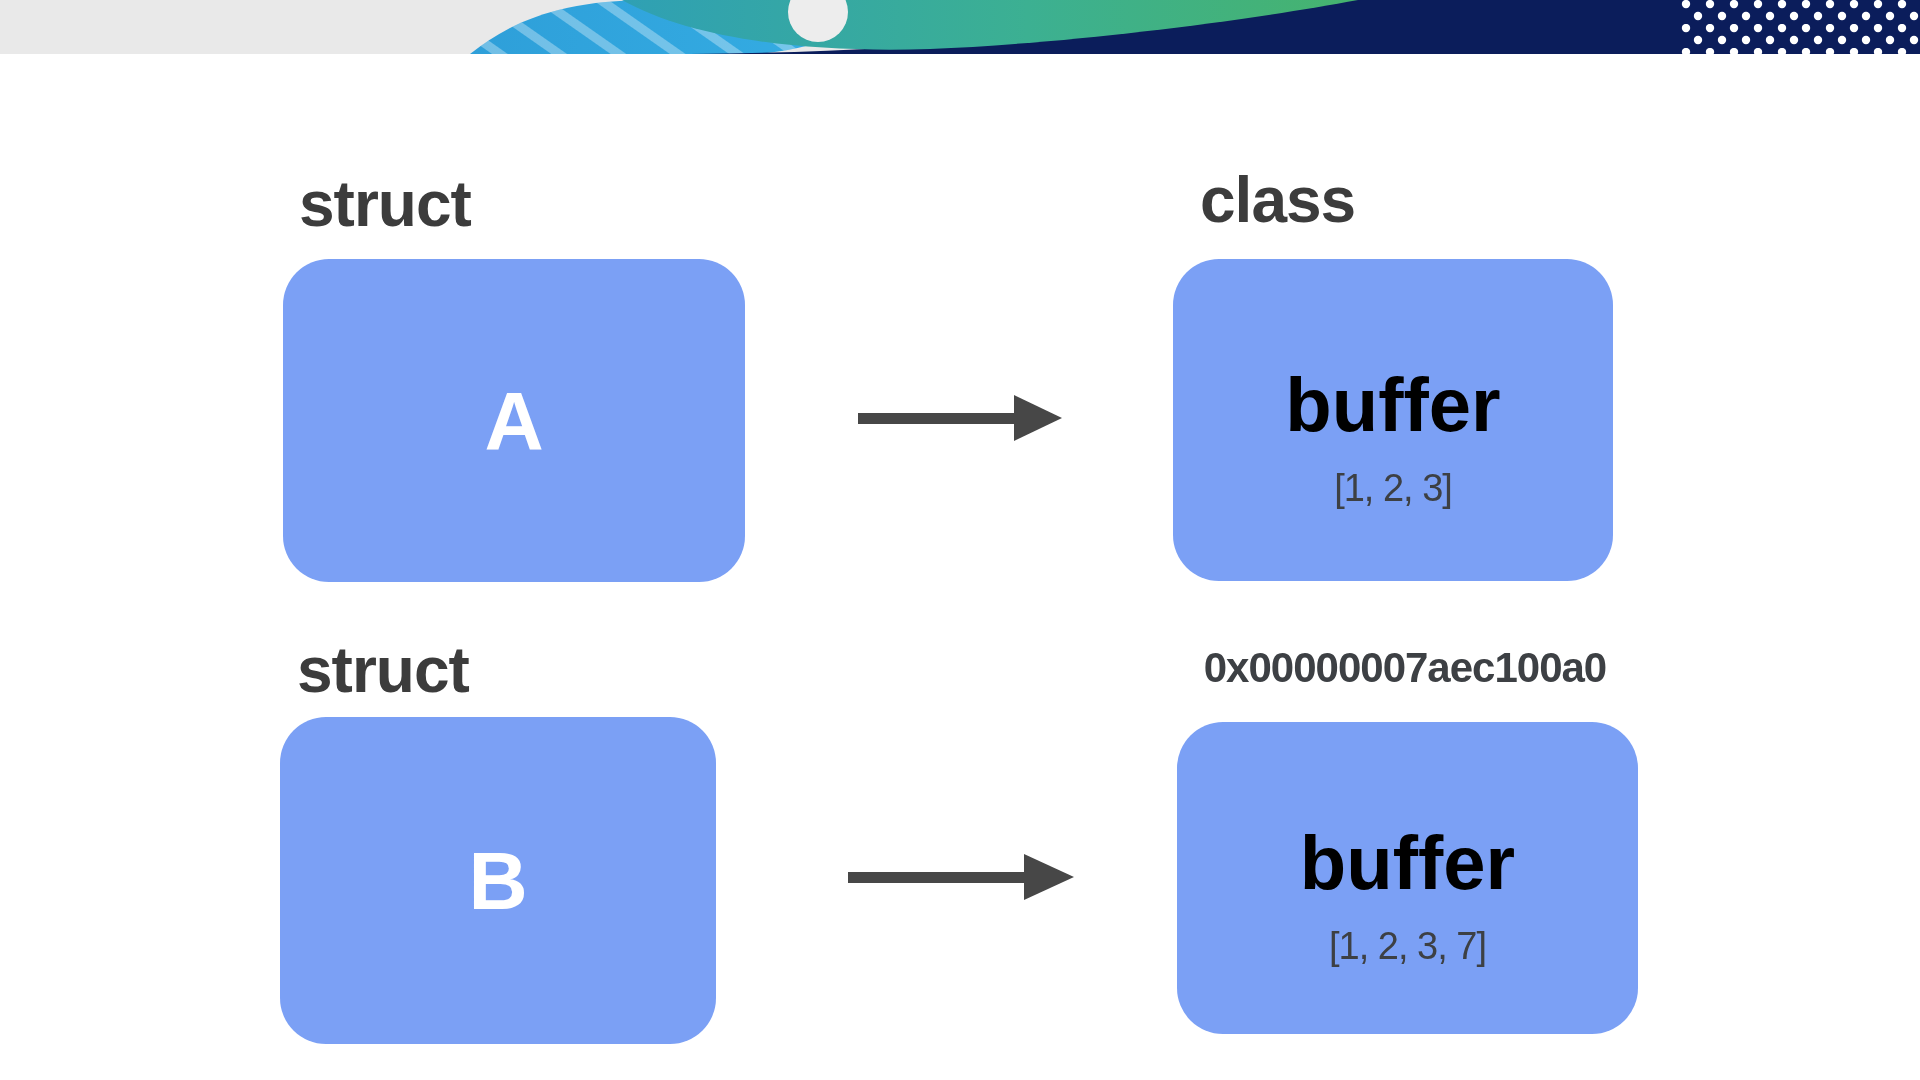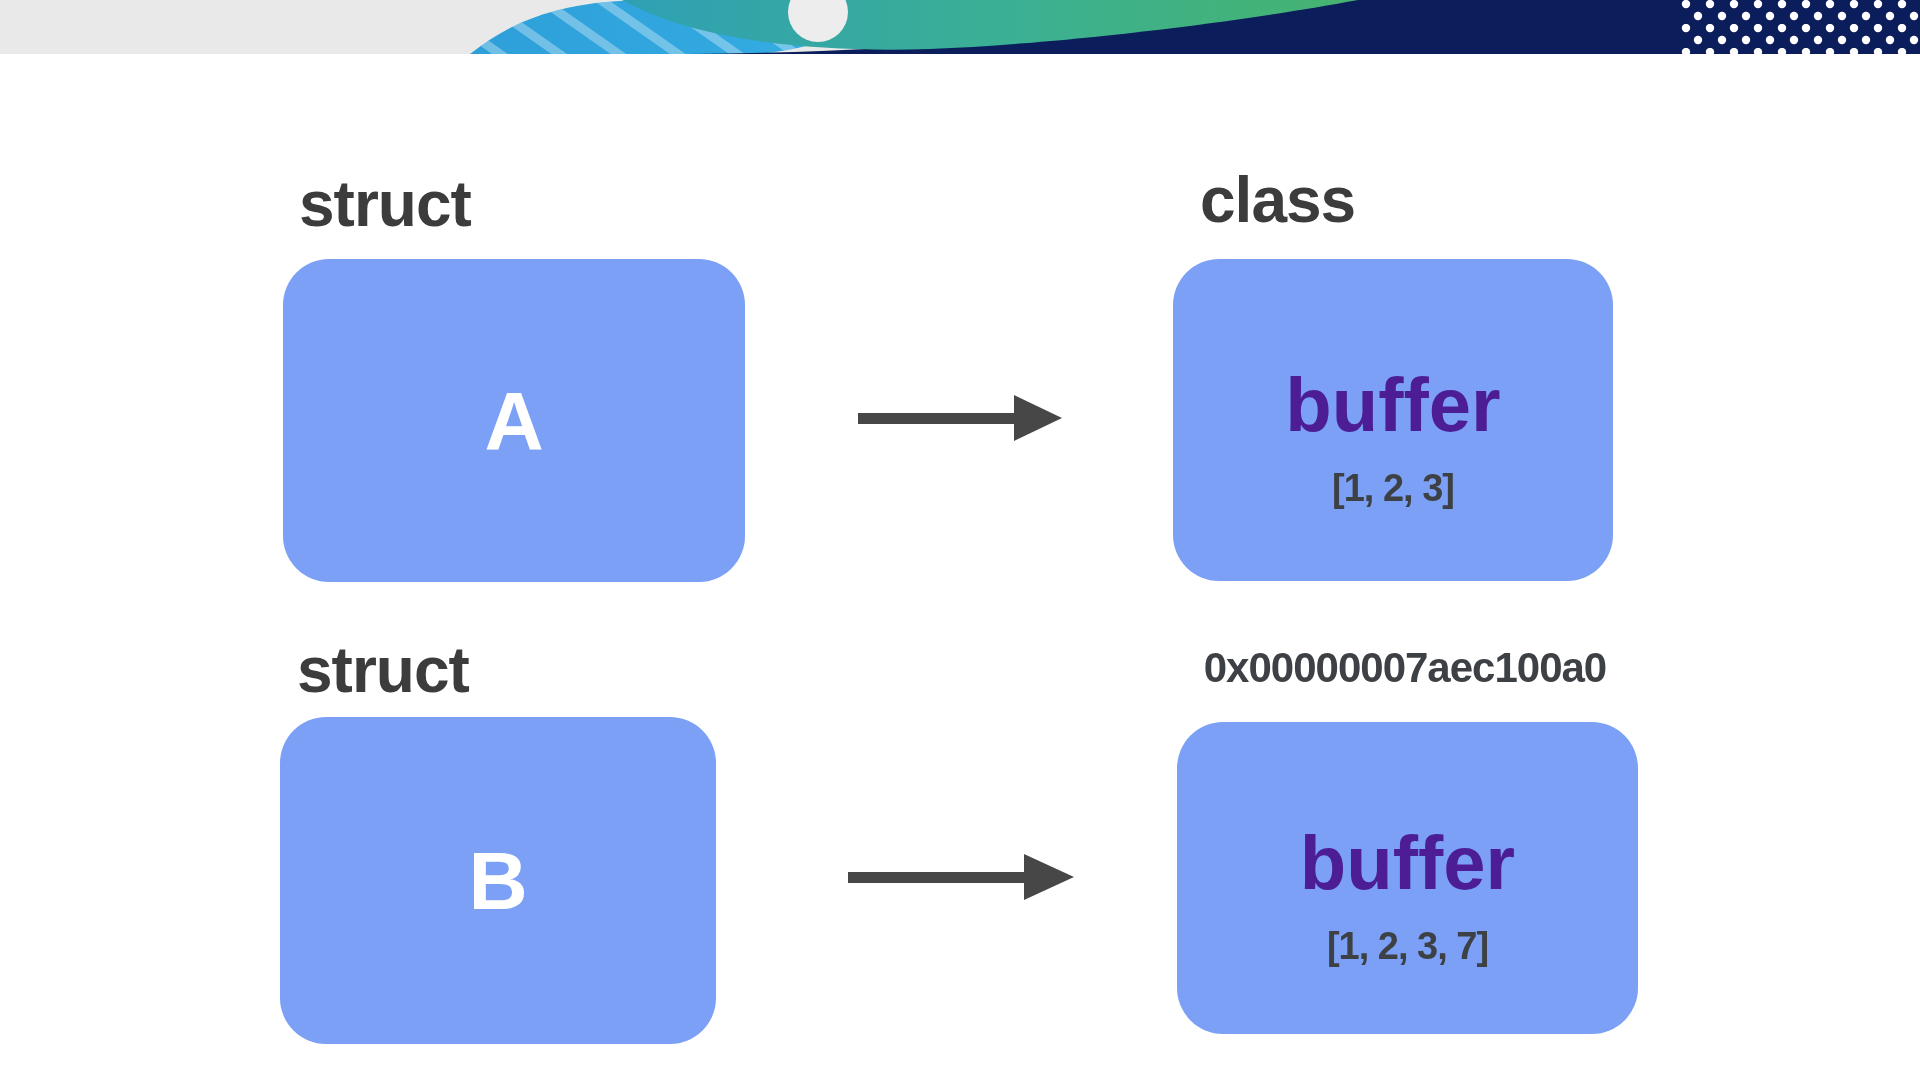--- a/index.html
+++ b/index.html
@@ -32,22 +32,22 @@
     border-radius:46px;
     display:flex;flex-direction:column;align-items:center;justify-content:center;
     color:#ffffff;
   }
   .box-a{left:283px;top:205px;width:462px;height:323px;}
   .box-b{left:280px;top:663px;width:436px;height:327px;}
   .box-buffer-1{left:1173px;top:205px;width:440px;height:322px;}
   .box-buffer-2{left:1177px;top:668px;width:461px;height:312px;}
 
   .var-letter{font-size:82px;font-weight:bold;color:#ffffff;line-height:1;}
-  .buffer-title{font-size:76px;font-weight:bold;color:#4c1d95;line-height:1;margin-top:34px;}
-  .buffer-contents{font-size:38px;font-weight:bold;color:#3d4044;line-height:1;margin-top:26px;letter-spacing:-1px;}
+  .buffer-title{font-size:76px;font-weight:bold;color:#000000;line-height:1;margin-top:34px;}
+  .buffer-contents{font-size:38px;font-weight:normal;color:#3d4044;line-height:1;margin-top:26px;letter-spacing:-1px;}
 
   .addresses{
     position:absolute;left:1155px;top:550px;width:500px;
     text-align:center;
     font-size:42px;font-weight:bold;color:#3d4044;
     line-height:1.3;letter-spacing:-1px;margin-top:37px;
   }
 
   .arrow{position:absolute;}
   .arrow svg{display:block;}

